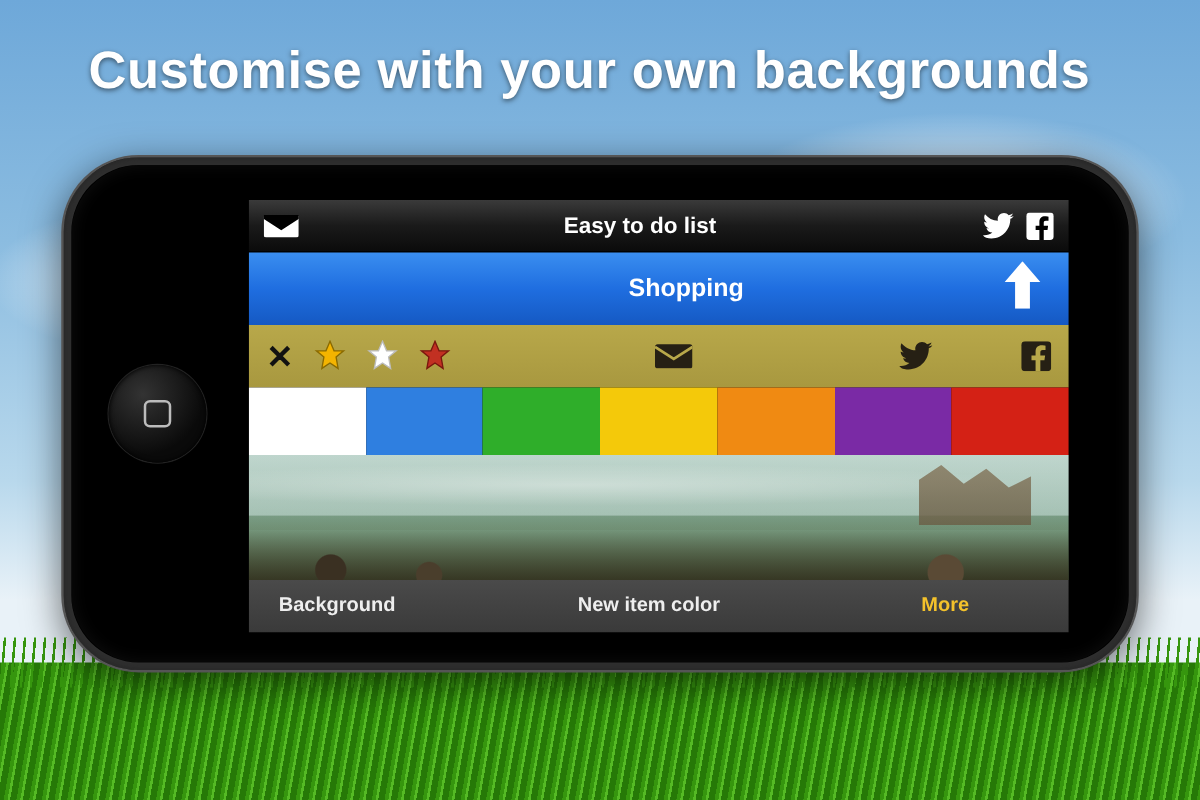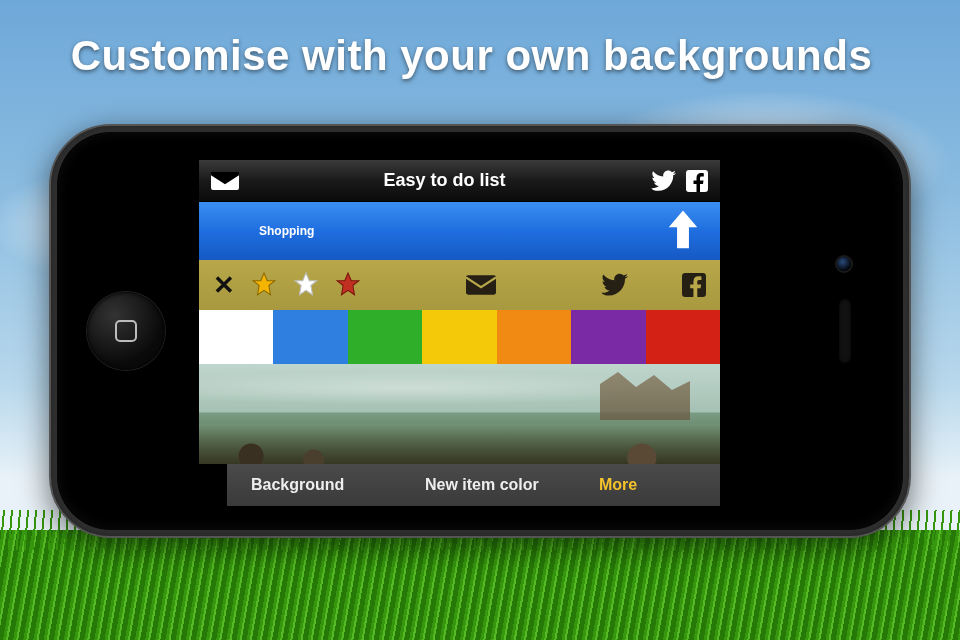--- a/index.html
+++ b/index.html
@@ -102,21 +102,21 @@
     width: 14px; height: 14px;
     border-radius: 50%;
     background: radial-gradient(circle at 40% 35%, #2a4a7a, #02060c 70%);
     box-shadow: 0 0 0 2px #1a1a1a;
   }
 
   .screen {
     position: absolute;
     left: 148px;
     top: 34px;
-    width: 521px;
+    width: 656px;
     height: 346px;
     background: #000;
     overflow: hidden;
   }
 
   
   .topbar {
     height: 42px;
     background: linear-gradient(#3a3a3a, #1a1a1a 50%, #0b0b0b);
     border-bottom: 1px solid #000;
@@ -132,23 +132,24 @@
   .topbar svg { fill: #fff; display:block; }
 
   
   .listheader {
     height: 58px;
     background: linear-gradient(#3a8ef0, #1f6ee0 50%, #1559c3);
     color: #fff;
     display: flex;
     align-items: center;
     padding: 0 16px 0 60px;
-    font-size: 12px;
+    font-size: 20px;
     font-weight: 600;
     position: relative;
+    justify-content: center;
   }
   .listheader .uparrow {
     position: absolute; right: 22px; top: 50%; transform: translateY(-50%);
   }
   .listheader .uparrow svg { fill:#fff; width:30px; height:38px; }
 
   
   .toolbar {
     height: 50px;
     background: linear-gradient(#b8a84a, #a8983f);
@@ -202,21 +203,20 @@
 
   
   .tabbar {
     height: 42px;
     background: linear-gradient(#4a4a4a, #3a3a3a);
     display: flex;
     align-items: center;
     color: #eee;
     font-size: 16px;
     font-weight: 600;
-    margin-left: 28px;
   }
   .tabbar > div {
     flex: 1;
     text-align: left;
     padding: 0 10px;
   }
   .tabbar .sel { color: #f4c22b; }
   .tabbar .left { text-align: left; padding-left: 24px; }
 
   .dark-icon svg { fill:#262014; }
@@ -322,17 +322,17 @@
         <div style="background: rgb(212, 33, 21);"></div>
       </div>
 
     <div class="photo">
       <div class="ruin"></div>
     </div>
 
     <div class="tabbar">
       <div class="left">Background</div>
       <div>New item color</div>
-      <div class="sel" style="flex:.5; text-align:left; padding-right:44px;">More</div>
+      <div class="sel" style="flex:.5; text-align:center; padding-right:44px;">More</div>
     </div>
 
   </div>
 </div>
 
 </body></html>

